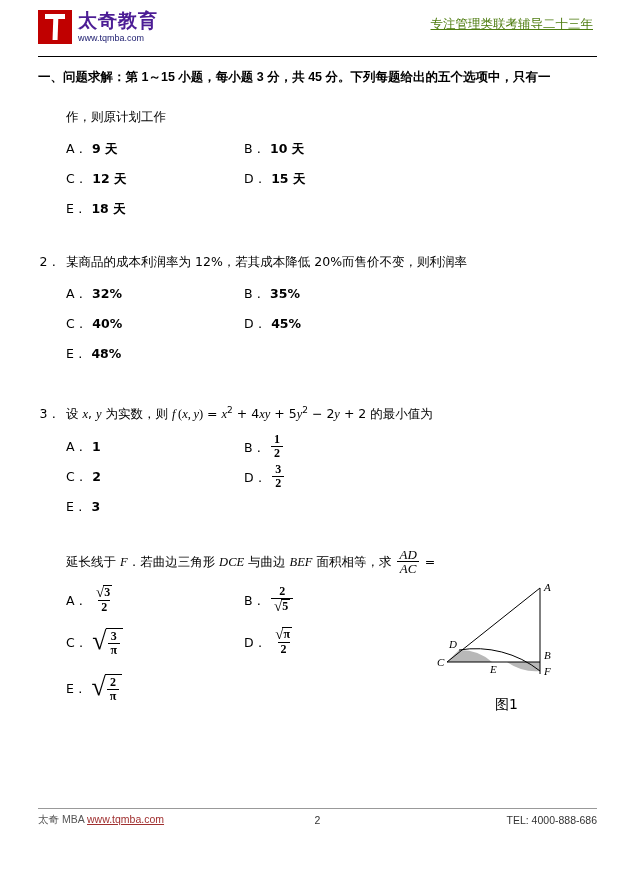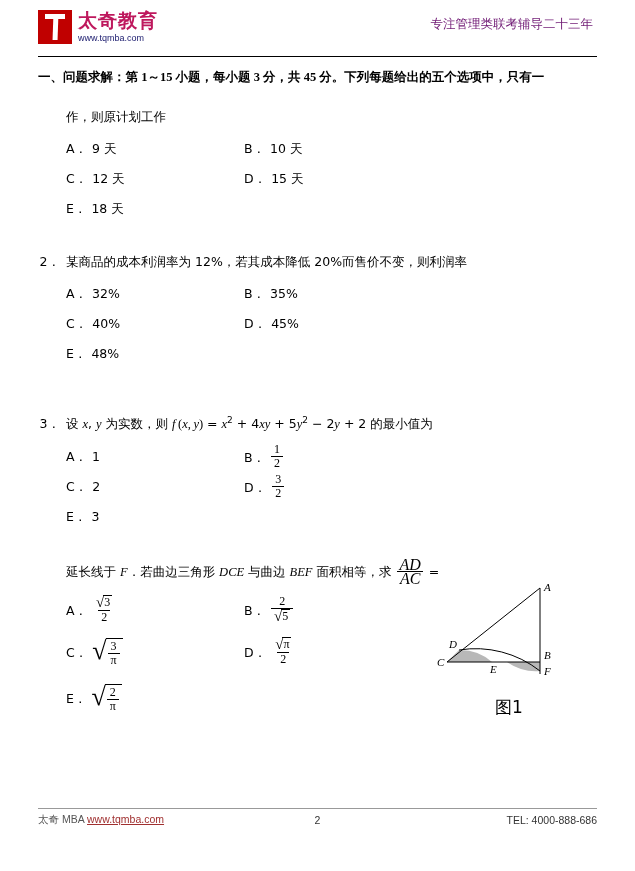--- a/index.html
+++ b/index.html
@@ -71,53 +71,54 @@
   }
   .logo-text {
     display: flex;
     flex-direction: column;
     justify-content: flex-start;
   }
   .logo-title {
     font-family: "DejaVu Sans", sans-serif;
     font-size: 19px;
     font-weight: bold;
-    color: #be185d;
+    color: #4c1d95;
     letter-spacing: 1px;
     line-height: 21px;
   }
   .logo-url {
     font-family: "Liberation Sans", sans-serif;
     font-size: 9px;
     color: #1a1a6e;
     line-height: 12px;
     margin-top: 1px;
   }
   .header-slogan {
     margin-left: auto;
     font-family: "DejaVu Sans", sans-serif;
     font-size: 12.5px;
-    color: #701a75;
+    color: #4d7c0f;
     padding-top: 6px;
     padding-right: 4px;
+    text-decoration: underline;
   }
   .header-rule {
     border-top: 1px solid #000;
     margin: 2px 0 0 0;
   }
 
   
   .content {
     padding-top: 8px;
     font-size: 12.5px;
     line-height: 26px;
   }
   .cn { font-family: "DejaVu Sans", sans-serif; }
   .section-head {
-    font-family: Liberation Serif, serif;
+    font-family: Liberation Sans, sans-serif;
     font-size: 12.5px;
     font-weight: bold;
     line-height: 25px;
   }
   .indent { padding-left: 20px; }
 
   .q {
     margin-top: 13px;
     font-family: "DejaVu Sans", sans-serif;
     font-size: 12.5px;
@@ -150,21 +151,21 @@
   }
   .opt {
     width: 178px;
     font-family: "DejaVu Sans", sans-serif;
     font-size: 12.5px;
     display: flex;
     align-items: center;
     line-height: 26px;
   }
   .opt-label { margin-right: 5px; }
-  .opt-val { display: inline-flex; align-items: center; }
+  .opt-val { display: inline-flex; align-items: center; font-weight: bold; }
 
   
   .frac {
     display: inline-flex;
     flex-direction: column;
     align-items: center;
     vertical-align: middle;
     font-family: "Liberation Serif", serif;
     font-size: 12px;
     line-height: 13px;
@@ -197,21 +198,21 @@
     right: 38px;
     top: 578px;
     width: 160px;
     height: 140px;
   }
   .fig-caption {
     position: absolute;
     left: 58px;
     top: 118px;
     font-family: "DejaVu Sans", sans-serif;
-    font-size: 17px;
+    font-size: 14px;
   }
 
   
   .footer {
     position: absolute;
     left: 38px;
     right: 38px;
     bottom: 44px;
     font-size: 10.5px;
     color: #333;
@@ -318,21 +319,21 @@
         </div>
         <div class="opt-row">
           <div class="opt">
             <span class="opt-label">E．</span>
             <span class="opt-val">48%</span>
           </div>
         </div>
       </div>
     </div>
 
-    <div class="q" style="margin-top:36px;">
+    <div class="q" style="margin-top:26px;">
       <div>
         <span class="q-num">3．</span><span class="q-body">设 <span class="mi">x</span>,&nbsp;<span class="mi">y</span> 为实数，则 <span class="mi">f</span> <span class="mr">(</span><span class="mi">x</span><span class="mr">, </span><span class="mi">y</span><span class="mr">)</span> = <span class="mi">x</span><span class="sup">2</span> + 4<span class="mi">xy</span> + 5<span class="mi">y</span><span class="sup">2</span> − 2<span class="mi">y</span> + 2 的最小值为</span>
       </div>
       <div class="opts">
         <div class="opt-row">
           <div class="opt">
             <span class="opt-label">A．</span>
             <span class="opt-val">1</span>
           </div>
           <div class="opt">
@@ -365,21 +366,21 @@
             <span class="opt-label">E．</span>
             <span class="opt-val">3</span>
           </div>
         </div>
       </div>
     </div>
 
     <div class="q" style="margin-top:24px;">
       <div class="q-cont">
         延长线于 <span class="mi">F</span>．若曲边三角形 <span class="mi">DCE</span> 与曲边 <span class="mi">BEF</span> 面积相等，求
-        <span class="frac" style="font-size:16px;">
+        <span class="frac" style="font-size:13px;">
             <span class="num mi">AD</span>
             <span class="den mi">AC</span>
           </span> =
       </div>
       <div class="opts" style="margin-top:10px;">
         <div class="opt-row" style="min-height:42px;">
           <div class="opt">
             <span class="opt-label">A．</span>
             <span class="opt-val">
               <span class="frac">

